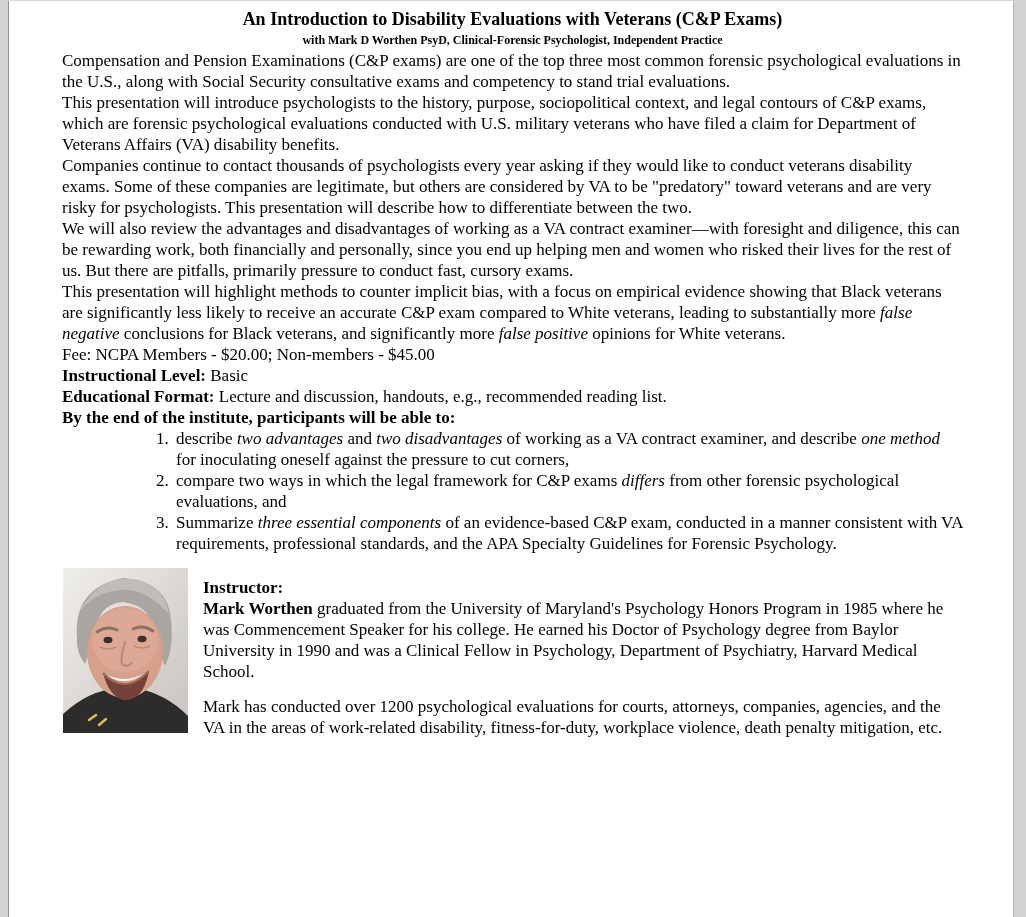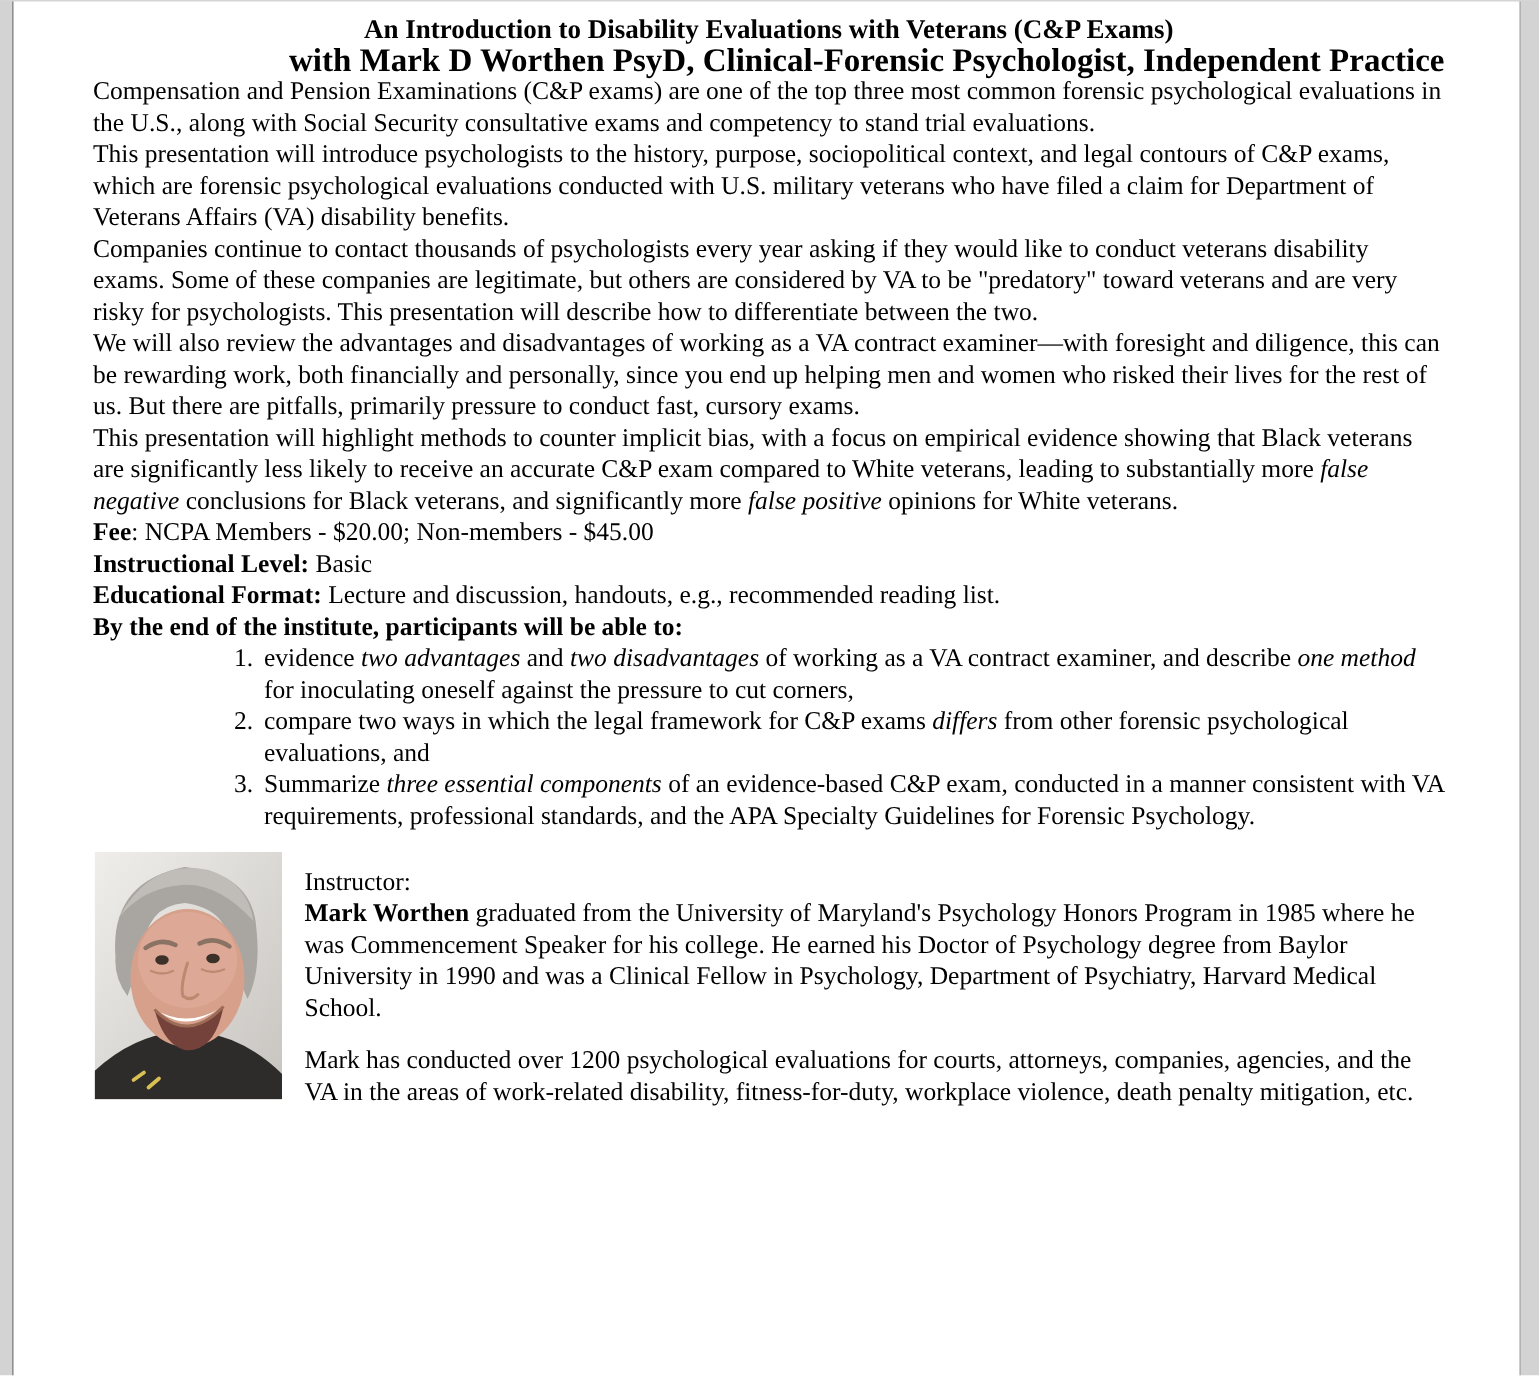--- a/index.html
+++ b/index.html
@@ -16,34 +16,34 @@
   .strip-right {
     position:absolute; top:0; right:0; width:12px; height:917px;
     background:#d3d3d3; border-left:1px solid #b2b2b2; z-index:2;
   }
   .page {
     position:absolute; left:9px; top:1px; width:1004px; height:916px;
     background:#ffffff; box-sizing:border-box;
     padding:7px 50px 0 53px; overflow:hidden; z-index:1;
   }
   .doc-title  { font-size:18px;   line-height:22px; font-weight:bold; text-align:center; margin:0; }
-  .doc-subtitle { font-size:22px; line-height:20px; font-weight:bold; text-align:right; margin:0; }
+  .doc-subtitle { font-size:12px; line-height:20px; font-weight:bold; text-align:center; margin:0; }
   p.body-text { margin:0; font-size:17px; line-height:21px; }
   .mt10 { margin-top:10px; } .mt16 { margin-top:16px; } .mt15 { margin-top:15px; }
   .mt13 { margin-top:13px; } .mt17 { margin-top:17px; } .mt14 { margin-top:14px; }
   .mt9  { margin-top:9px;  } .mt19 { margin-top:19px; }
   .bold-line { font-weight:bold; }
   ol.objectives {
     margin:0; padding:0 0 0 111px; font-size:17px; line-height:21px;
   }
   ol.objectives li { margin:0; padding-left:3px; }
   .instructor { display:flex; margin-top:14px; }
   .photo-frame { width:125px; height:165px; flex:none; margin-left:1px; overflow:hidden; }
   .bio { margin-left:15px; padding-top:9px; width:753px; font-size:17px; line-height:21px; }
-  .bio-heading { font-weight:normal; margin:0; }
+  .bio-heading { font-weight:bold; margin:0; }
   .bio-para { margin:0; }
   .bio-para2 { margin:14px 0 0 0; }
 </style>
 </head>
 <body>
 
 <div class="top-line"></div>
 <div class="strip-left"></div>
 <div class="strip-right"></div>
 
@@ -51,28 +51,28 @@
 
   <h1 class="doc-title">An Introduction to Disability Evaluations with Veterans (C&amp;P Exams)</h1>
   <h2 class="doc-subtitle">with Mark D Worthen PsyD, Clinical-Forensic Psychologist, Independent Practice</h2>
 
   <p class="body-text mt10">Compensation and Pension Examinations (C&amp;P exams) are one of the top three most common forensic psychological evaluations in the U.S., along with Social Security consultative exams and competency to stand trial evaluations.</p>
   <p class="body-text mt16">This presentation will introduce psychologists to the history, purpose, sociopolitical context, and legal contours of C&amp;P exams, which are forensic psychological evaluations conducted with U.S. military veterans who have filed a claim for Department of Veterans Affairs (VA) disability benefits.</p>
   <p class="body-text mt15">Companies continue to contact thousands of psychologists every year asking if they would like to conduct veterans disability exams. Some of these companies are legitimate, but others are considered by VA to be "predatory" toward veterans and are very risky for psychologists. This presentation will describe how to differentiate between the two.</p>
   <p class="body-text mt13">We will also review the advantages and disadvantages of working as a VA contract examiner—with foresight and diligence, this can be rewarding work, both financially and personally, since you end up helping men and women who risked their lives for the rest of us. But there are pitfalls, primarily pressure to conduct fast, cursory exams.</p>
   <p class="body-text mt17"><span>This presentation will highlight methods to counter implicit bias, with a focus on empirical evidence showing that Black veterans are significantly less likely to receive an accurate C&amp;P exam compared to White veterans, leading to substantially more </span><span style="font-style: italic;">false negative</span><span> conclusions for Black veterans, and significantly more </span><span style="font-style: italic;">false positive</span><span> opinions for White veterans.</span></p>
 
-  <p class="body-text mt14"><span style="font-weight: bold;">Fee</span><span>: NCPA Members - $20.00; Non-members - $45.00</span></p>
+  <p class="body-text mt14"><span style="font-weight: normal;">Fee</span><span>: NCPA Members - $20.00; Non-members - $45.00</span></p>
   <p class="body-text mt9"><span style="font-weight: bold;">Instructional Level:</span><span> Basic</span></p>
   <p class="body-text mt14"><span style="font-weight: bold;">Educational Format:</span><span> Lecture and discussion, handouts, e.g., recommended reading list.</span></p>
 
   <p class="body-text bold-line">By the end of the institute, participants will be able to:</p>
 
   <ol class="objectives">
-    <li><span>evidence </span><span style="font-style: italic;">two advantages</span><span> and </span><span style="font-style: italic;">two disadvantages</span><span> of working as a VA contract examiner, and describe </span><span style="font-style: italic; text-align: center;">one method</span><span> for inoculating oneself against the pressure to cut corners,</span></li>
+    <li><span>describe </span><span style="font-style: italic;">two advantages</span><span> and </span><span style="font-style: italic;">two disadvantages</span><span> of working as a VA contract examiner, and describe </span><span style="font-style: italic; text-align: center;">one method</span><span> for inoculating oneself against the pressure to cut corners,</span></li>
     <li><span>compare </span><span style="">two</span><span> ways in which the legal framework for C&amp;P exams </span><span style="font-style: italic;">differs</span><span> from other forensic psychological evaluations, and</span></li>
     <li><span>Summarize </span><span style="font-style: italic;">three essential components</span><span> of an evidence-based C&amp;P exam, conducted in a manner consistent with VA requirements, professional standards, and the APA Specialty Guidelines for Forensic Psychology.</span></li>
   </ol>
 
   <div class="instructor">
     <div class="photo-frame">
       <svg width="125" height="165" viewBox="0 0 125 165" xmlns="http://www.w3.org/2000/svg">
         <defs>
           <linearGradient id="bgGrad" x1="0" y1="0" x2="1" y2="1">
             <stop offset="0" stop-color="#f0eeea"></stop>

